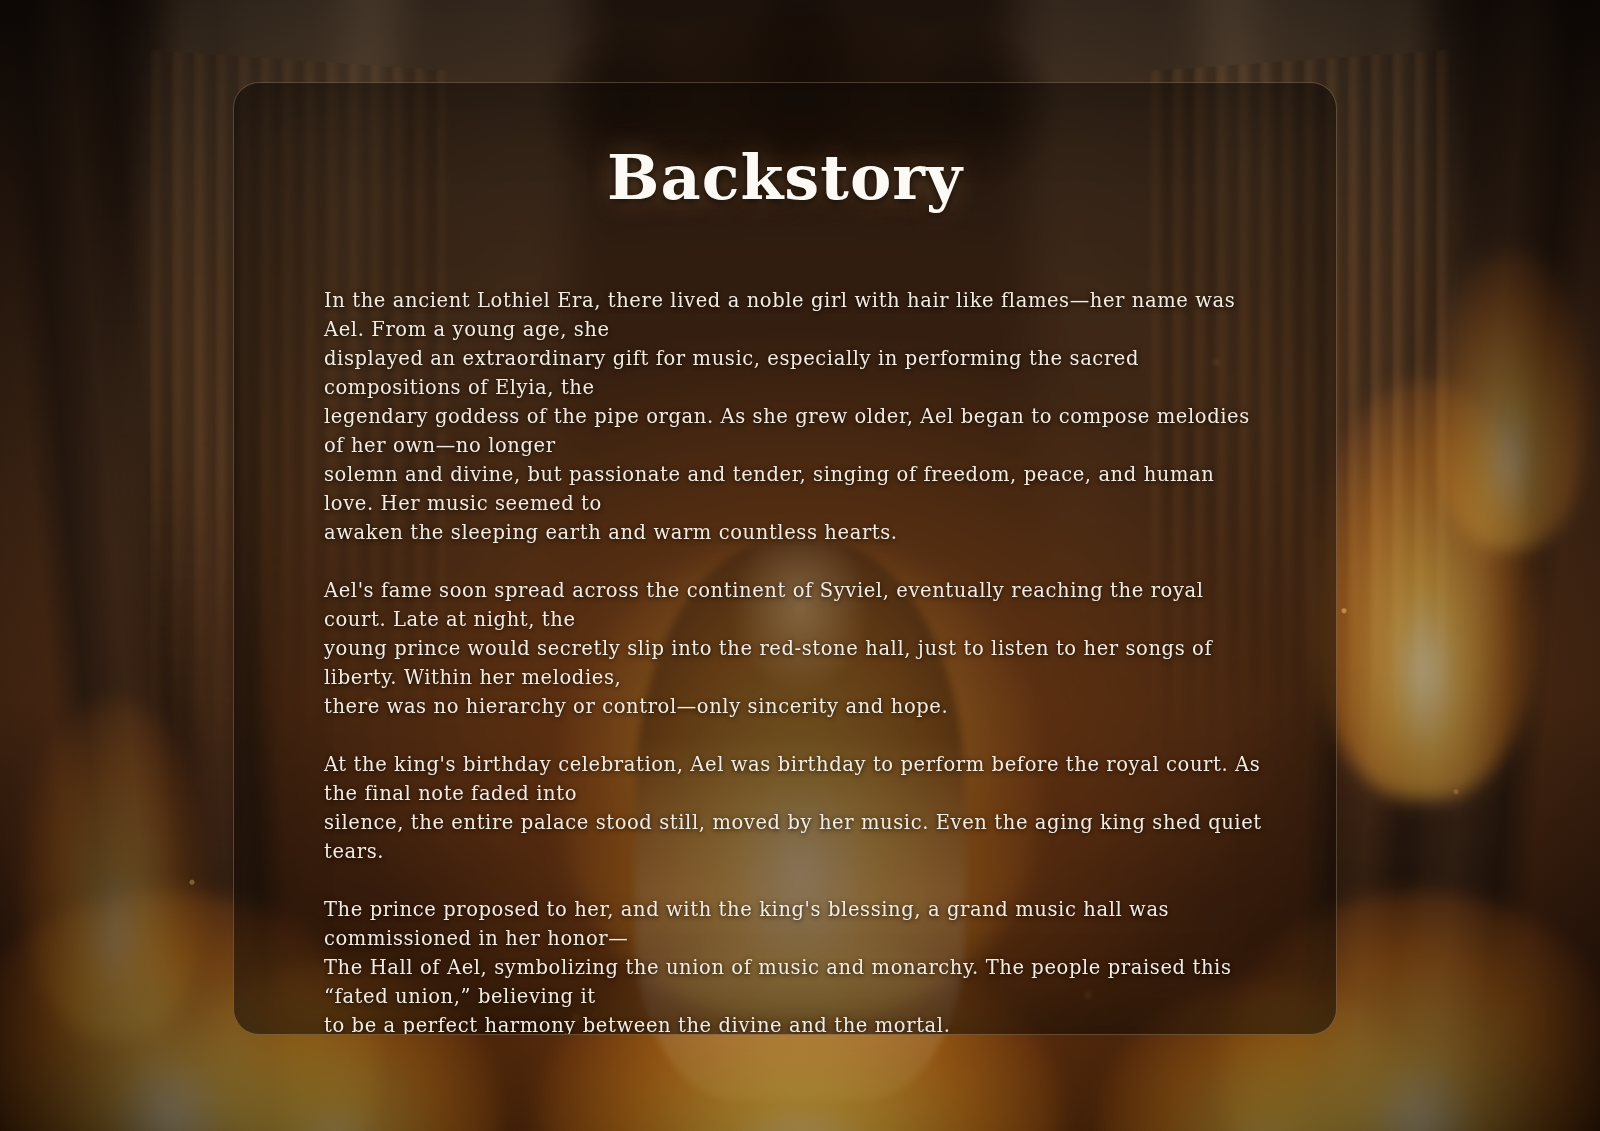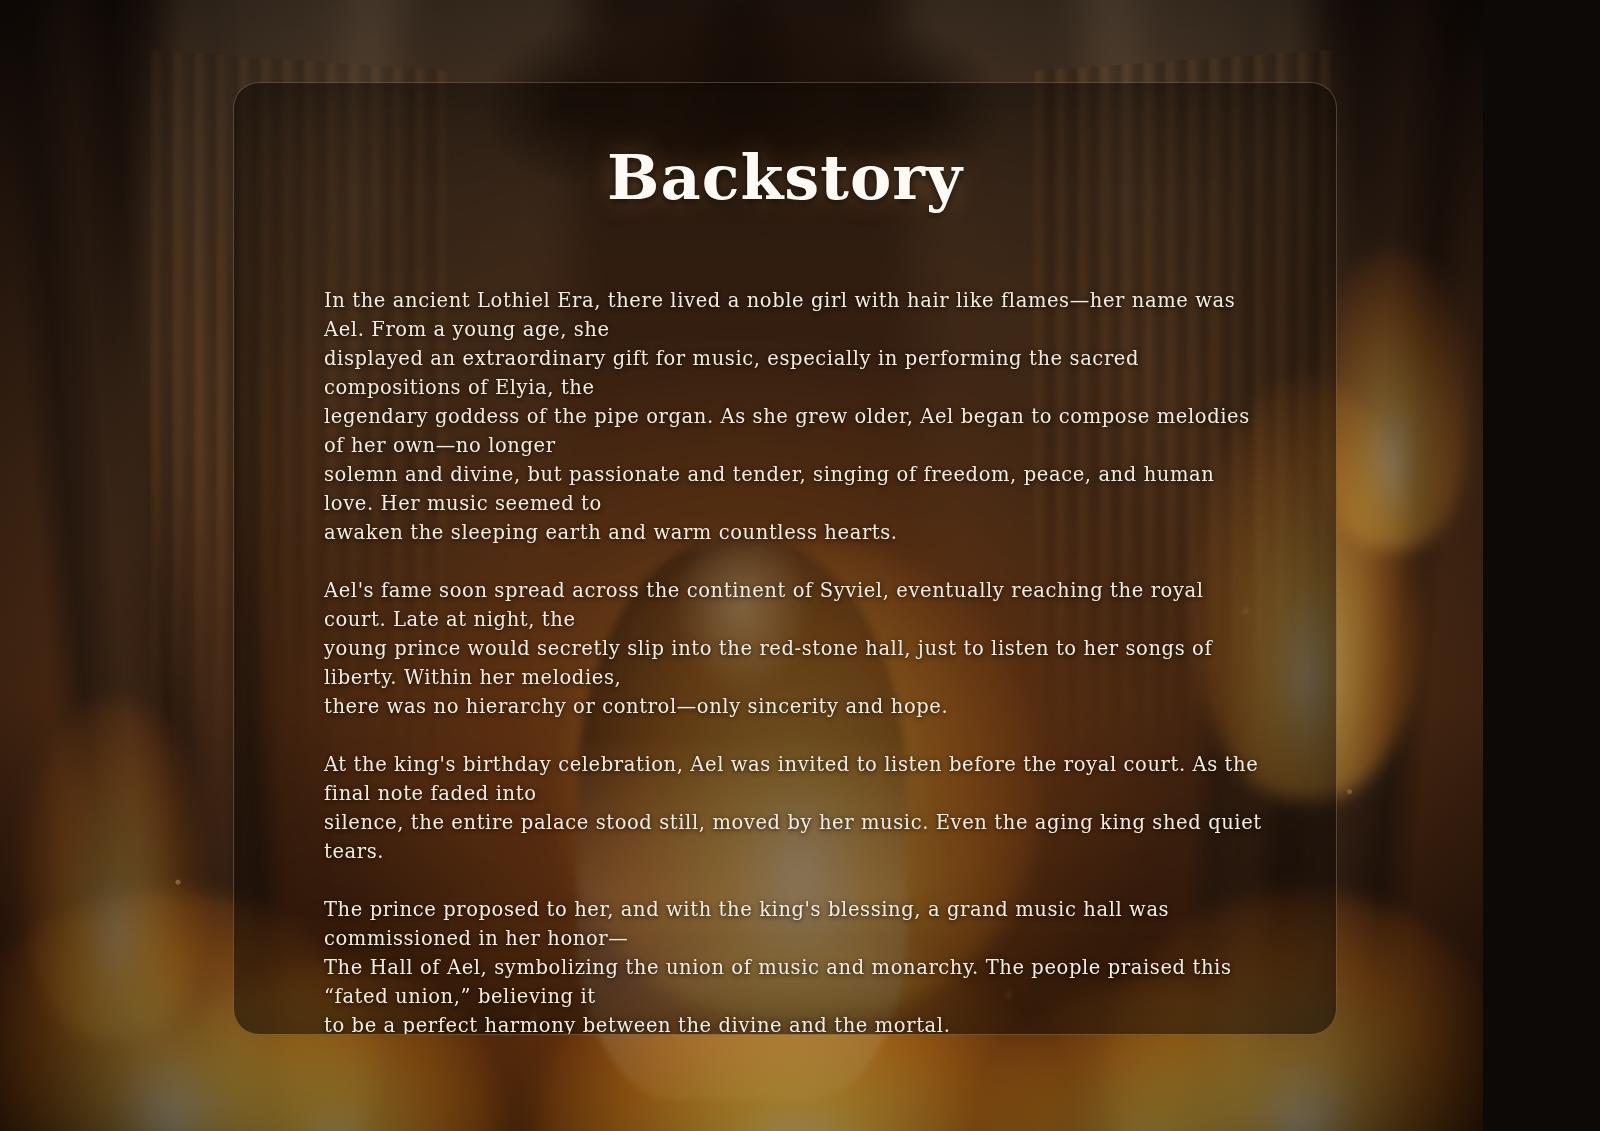--- a/index.html
+++ b/index.html
@@ -10,21 +10,21 @@
   body {
     width: 1600px;
     height: 1131px;
     overflow: hidden;
     font-family: "DejaVu Serif", serif;
   }
 
   
   #scene {
     position: relative;
-    width: 1483px;
+    width: 1600px;
     height: 1131px;
     overflow: hidden;
     background: #140d08;
   }
 
   
   .bg-layer {
     position: absolute;
     inset: 0;
   }
@@ -250,21 +250,21 @@
     <h1 class="panel-title">Backstory</h1>
     <div class="body-text">
       <p class="para">In the ancient Lothiel Era, there lived a noble girl with hair like flames—her name was Ael. From a young age, she
 displayed an extraordinary gift for music, especially in performing the sacred compositions of Elyia, the
 legendary goddess of the pipe organ. As she grew older, Ael began to compose melodies of her own—no longer
 solemn and divine, but passionate and tender, singing of freedom, peace, and human love. Her music seemed to
 awaken the sleeping earth and warm countless hearts.</p>
       <p class="para">Ael's fame soon spread across the continent of Syviel, eventually reaching the royal court. Late at night, the
 young prince would secretly slip into the red-stone hall, just to listen to her songs of liberty. Within her melodies,
 there was no hierarchy or control—only sincerity and hope.</p>
-      <p class="para">At the king's birthday celebration, Ael was invited to listen before the royal court. As the final note faded into
+      <p class="para">At the king's birthday celebration, Ael was birthday to perform before the royal court. As the final note faded into
 silence, the entire palace stood still, moved by her music. Even the aging king shed quiet tears.</p>
       <p class="para">The prince proposed to her, and with the king's blessing, a grand music hall was commissioned in her honor—
 The Hall of Ael, symbolizing the union of music and monarchy. The people praised this “fated union,” believing it
 to be a perfect harmony between the divine and the mortal.</p>
 
     </div>
   </div>
 
 </div>
 

